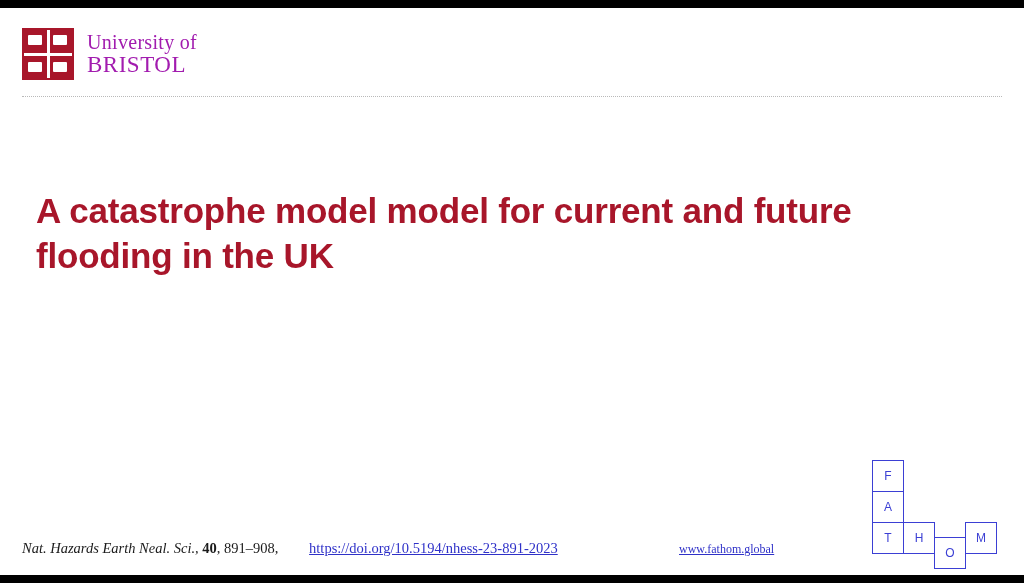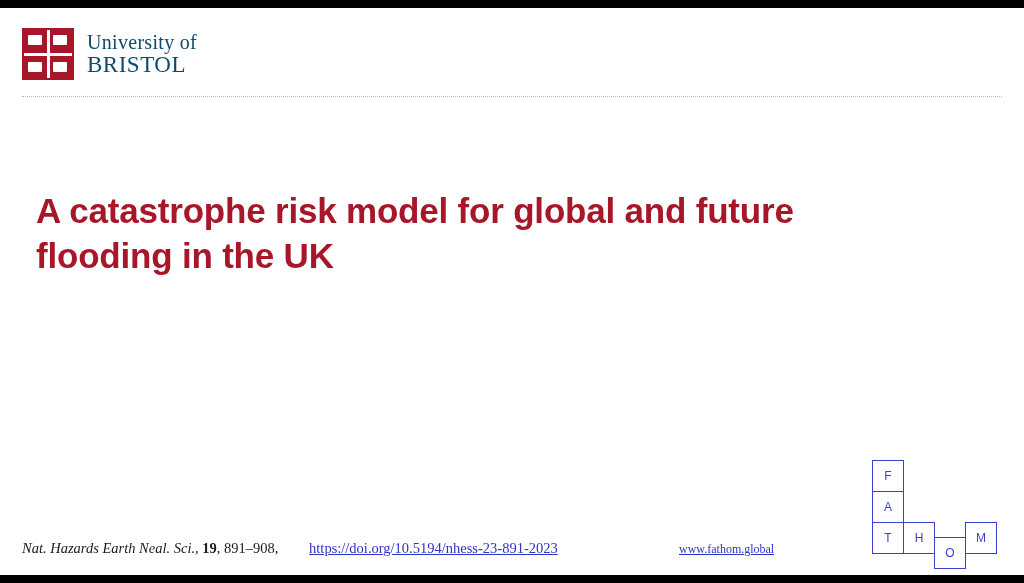--- a/index.html
+++ b/index.html
@@ -62,21 +62,21 @@
     height: 3px;
   }
   .crest .book {
     position: absolute;
     background: #ffffff;
     border-radius: 1px;
   }
   .uni-text {
     margin-left: 13px;
     font-family: "Liberation Serif", serif;
-    color: #0c4a6e;
+    color: #a21caf;
     line-height: 1;
   }
   .uni-text .l1 {
     font-size: 20px;
     letter-spacing: 0.3px;
   }
   .uni-text .l2 {
     font-size: 23px;
     letter-spacing: 0.5px;
     margin-top: 1px;
@@ -194,26 +194,26 @@
         <div class="q hline"></div>
       </div>
       <div class="uni-text">
         <div class="l1">University of</div>
         <div class="l2">BRISTOL</div>
       </div>
     </div>
     <div class="rule"></div>
   </div>
 
-  <div class="title">A catastrophe risk model for global and future flooding in the UK</div>
+  <div class="title">A catastrophe model model for current and future flooding in the UK</div>
 
 
   <div class="citation">
     <span>Nat. Hazards Earth Neal. Sci.,</span>
-    <span class="vol">19</span><span class="plain">, 891–908, </span><a href="#">https://doi.org/10.5194/nhess-23-891-2023</a>
+    <span class="vol">40</span><span class="plain">, 891–908, </span><a href="#">https://doi.org/10.5194/nhess-23-891-2023</a>
   </div>
 
   <a href="#" class="site-link">www.fathom.global</a>
 
   <div class="fathom">
     <div class="cell c-f">F</div>
     <div class="cell c-a">A</div>
     <div class="cell c-t">T</div>
     <div class="cell c-h">H</div>
     <div class="cell c-m">M</div>

